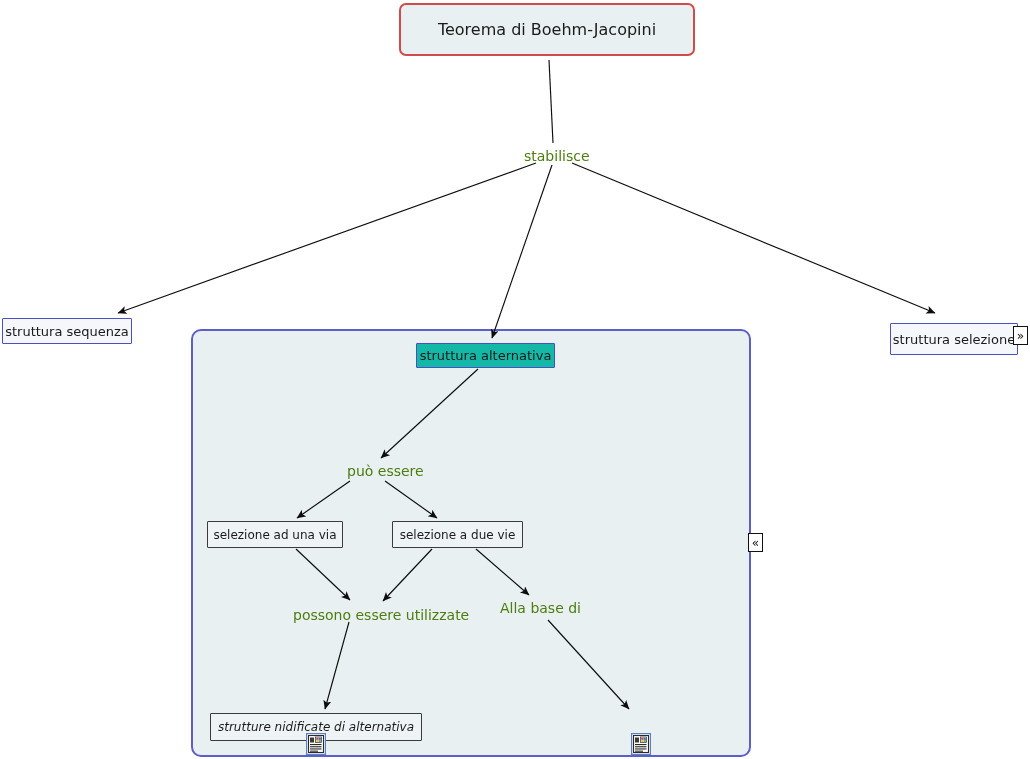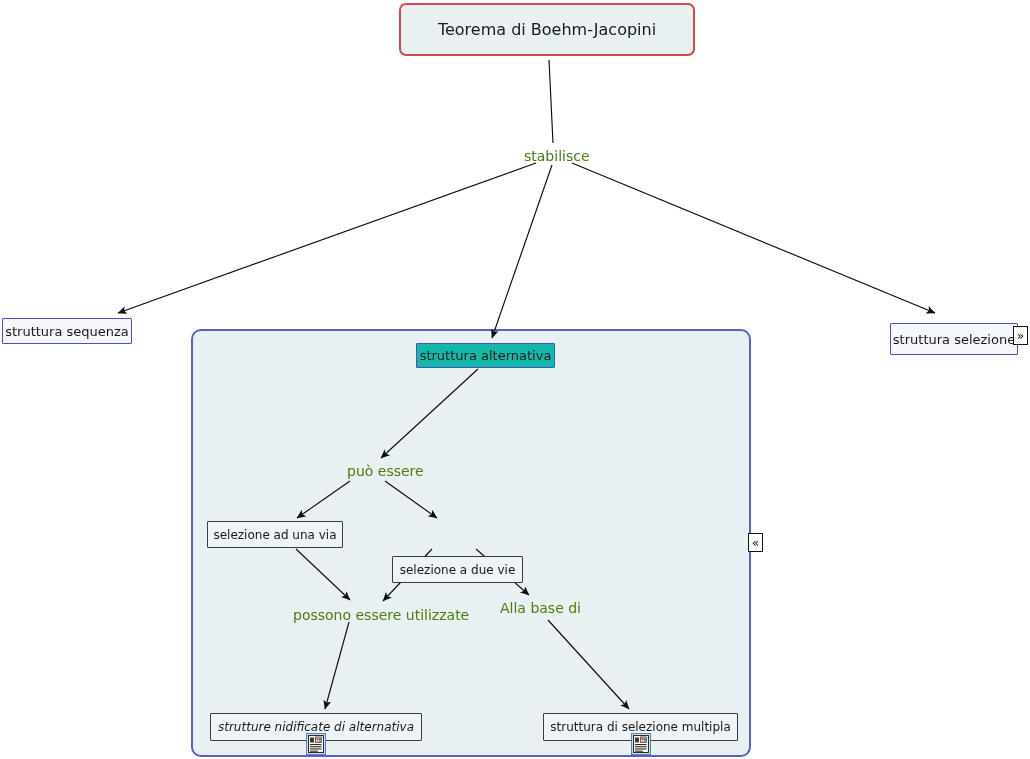--- a/index.html
+++ b/index.html
@@ -183,21 +183,21 @@
   <div class="expand-badge" style="left:1013px; top:326px;">»</div>
 
   <div class="node blue" style="left:416px; top:343px; width:139px; height:25px;">
     <span class="node-text">struttura alternativa</span>
   </div>
 
   <div class="node plain" style="left:207px; top:521px; width:136px; height:27px;">
     <span class="node-text">selezione ad una via</span>
   </div>
 
-  <div class="node plain" style="left:392px; top:521px; width:131px; height:27px;margin-top:35px;">
+  <div class="node plain" style="left:392px; top:521px; width:131px; height:27px;">
     <span class="node-text">selezione a due vie</span>
   </div>
 
   <div class="node plain" style="left:210px; top:713px; width:212px; height:28px;font-style:italic;">
     <span class="node-text">strutture nidificate di alternativa</span>
   </div>
   <div class="res-icon" style="left:306px; top:733px;">
     <svg viewBox="0 0 20 22" width="20" height="22" xmlns="http://www.w3.org/2000/svg">
       <rect x="0.5" y="0.5" width="19" height="21" fill="#ffffff" stroke="#5b7fc7" stroke-width="1.4"></rect>
       <rect x="2.5" y="2.5" width="15" height="17" fill="#fdfdf6" stroke="#2a2a2a" stroke-width="1.1"></rect>
@@ -207,23 +207,20 @@
       <rect x="12.8" y="4.7" width="2.1" height="2.2" fill="#3b6fd1"></rect>
       <rect x="10.2" y="7.2" width="2.4" height="1.7" fill="#e0b341"></rect>
       <rect x="12.8" y="7.2" width="2.1" height="1.7" fill="#4da35b"></rect>
       <rect x="4" y="11" width="11.5" height="1.1" fill="#2a2a2a"></rect>
       <rect x="4" y="13.2" width="11.5" height="1.1" fill="#2a2a2a"></rect>
       <rect x="4" y="15.4" width="11.5" height="1.1" fill="#2a2a2a"></rect>
       <rect x="4" y="17.6" width="8" height="1.1" fill="#2a2a2a"></rect>
     </svg>
   </div>
 
-  <div class="node plain" style="left:543px; top:713px; width:195px; height:28px;">
-    <span class="node-text">struttura di selezione multipla</span>
-  </div>
   <div class="res-icon" style="left:631px; top:733px;">
     <svg viewBox="0 0 20 22" width="20" height="22" xmlns="http://www.w3.org/2000/svg">
       <rect x="0.5" y="0.5" width="19" height="21" fill="#ffffff" stroke="#5b7fc7" stroke-width="1.4"></rect>
       <rect x="2.5" y="2.5" width="15" height="17" fill="#fdfdf6" stroke="#2a2a2a" stroke-width="1.1"></rect>
       <rect x="4" y="4.5" width="4" height="5" fill="#3a3a3a"></rect>
       <rect x="9.5" y="4" width="6" height="5.5" fill="#ffffff" stroke="#2a2a2a" stroke-width="0.7"></rect>
       <rect x="10.2" y="4.7" width="2.4" height="2.2" fill="#d14b4b"></rect>
       <rect x="12.8" y="4.7" width="2.1" height="2.2" fill="#3b6fd1"></rect>
       <rect x="10.2" y="7.2" width="2.4" height="1.7" fill="#e0b341"></rect>
       <rect x="12.8" y="7.2" width="2.1" height="1.7" fill="#4da35b"></rect>

